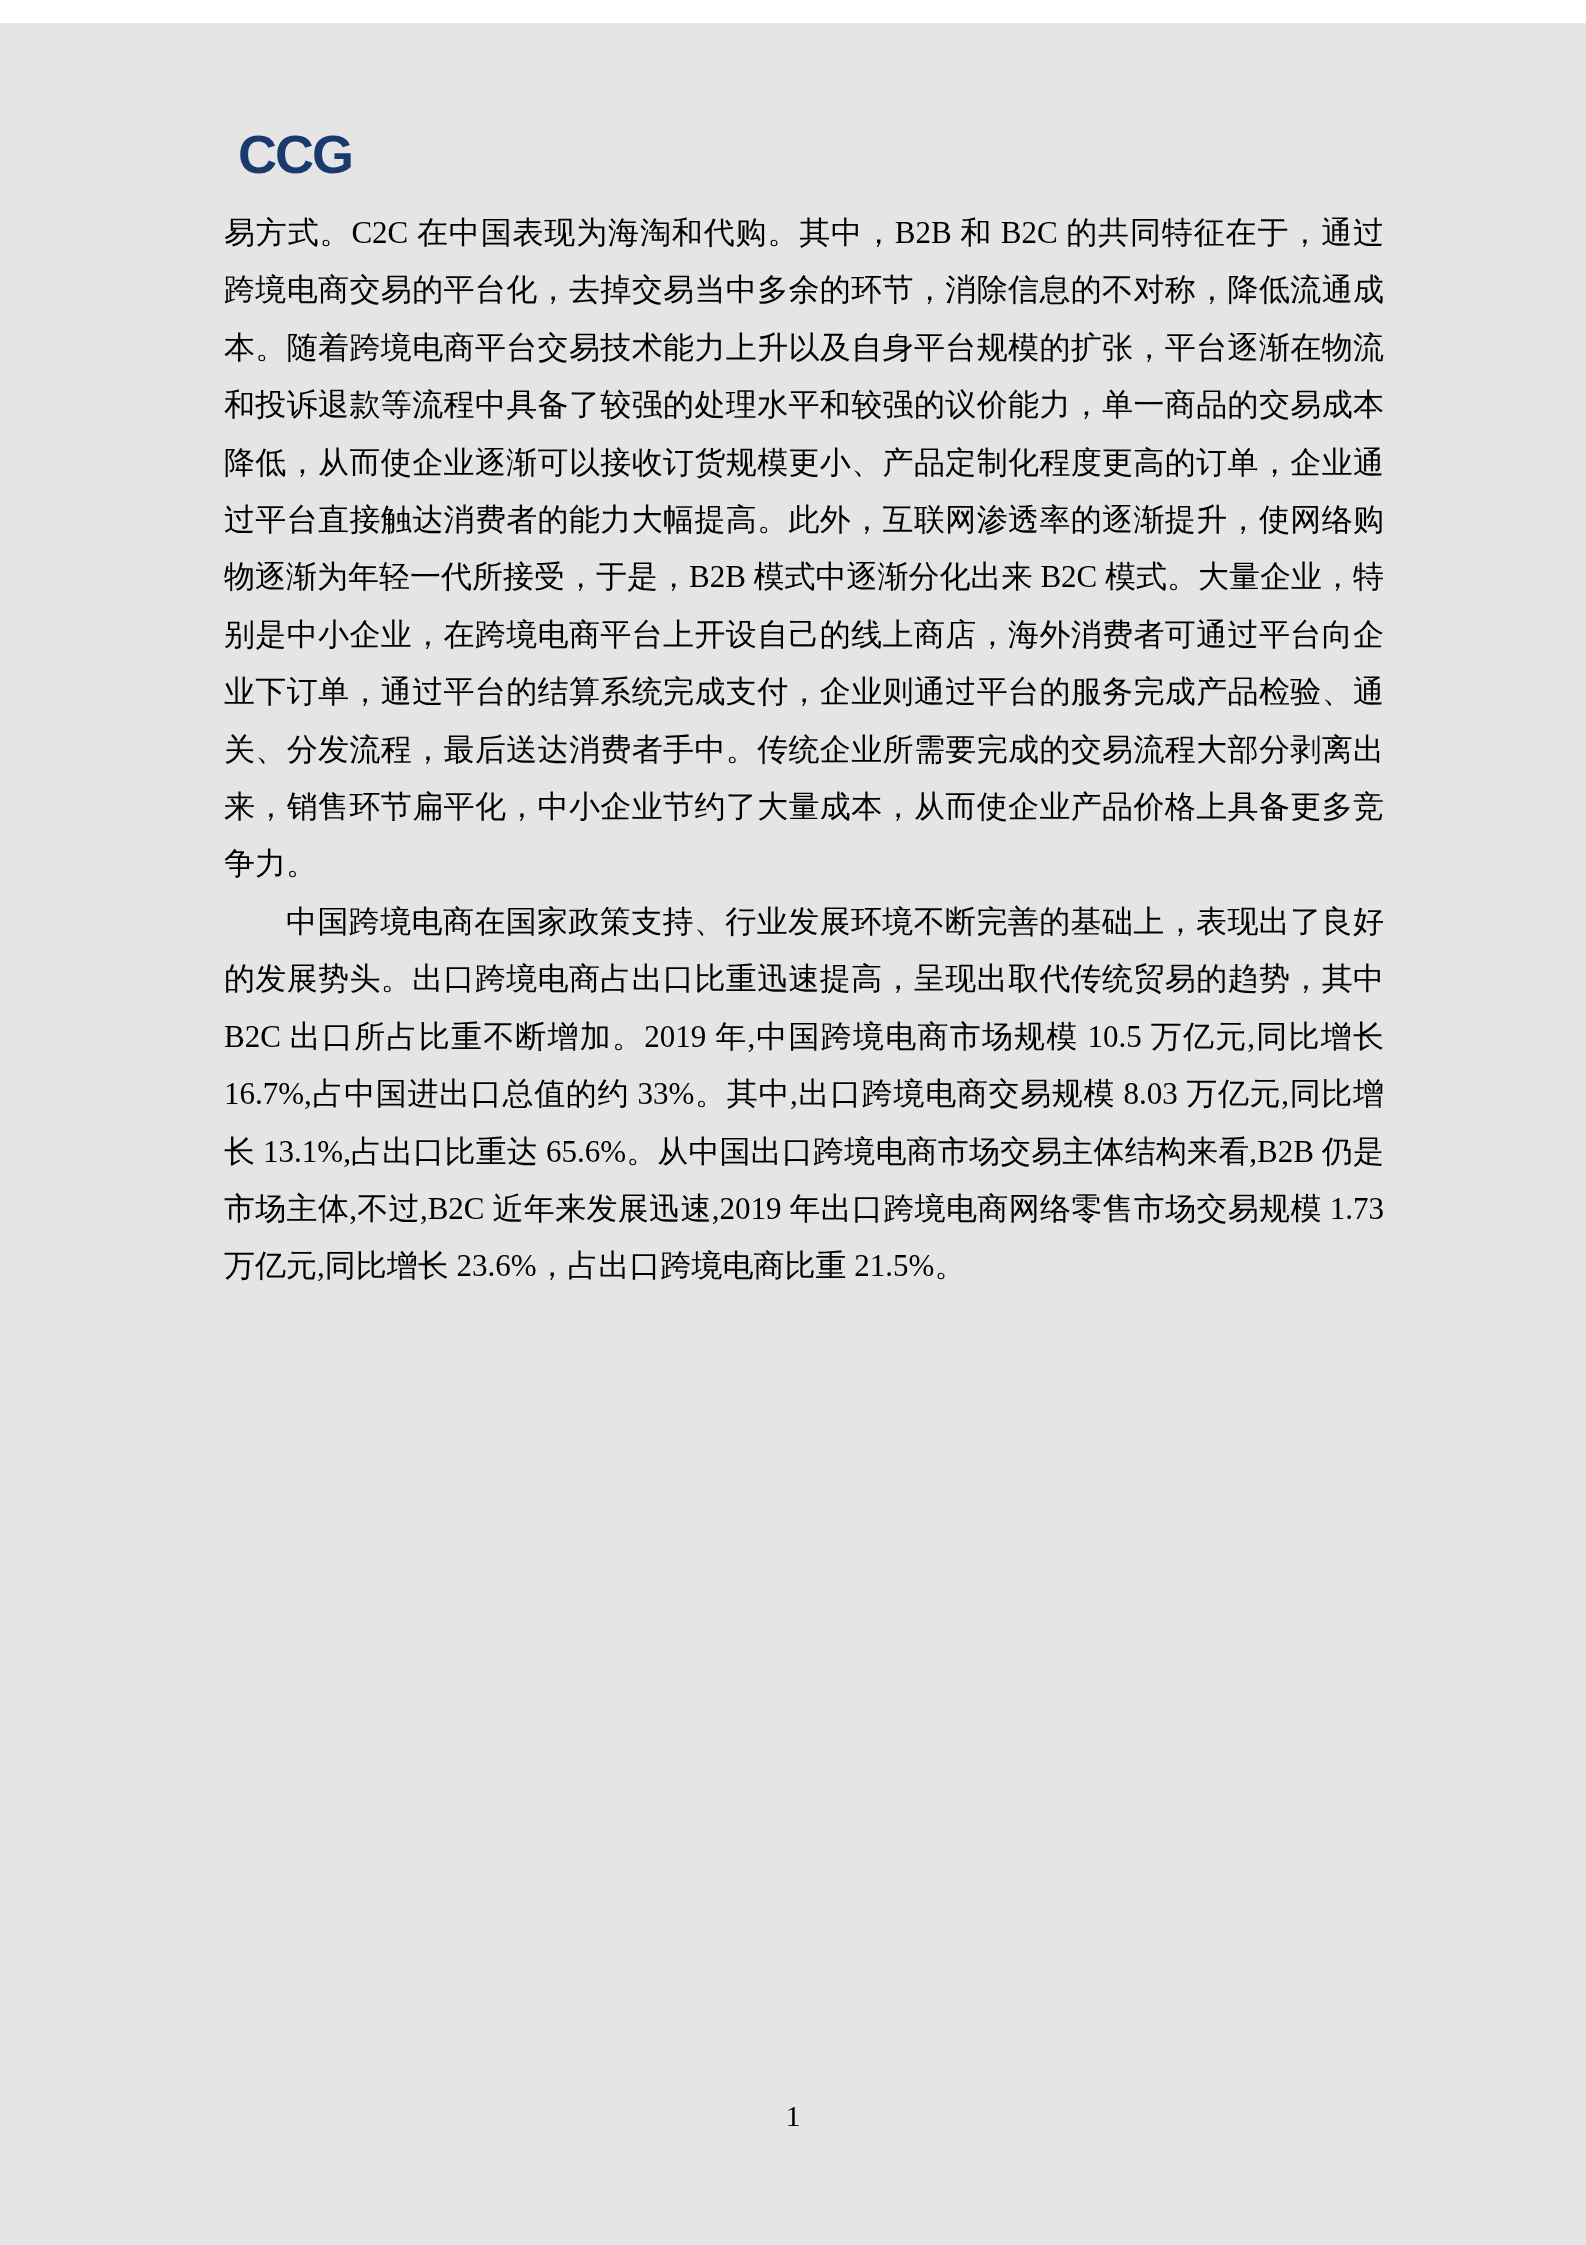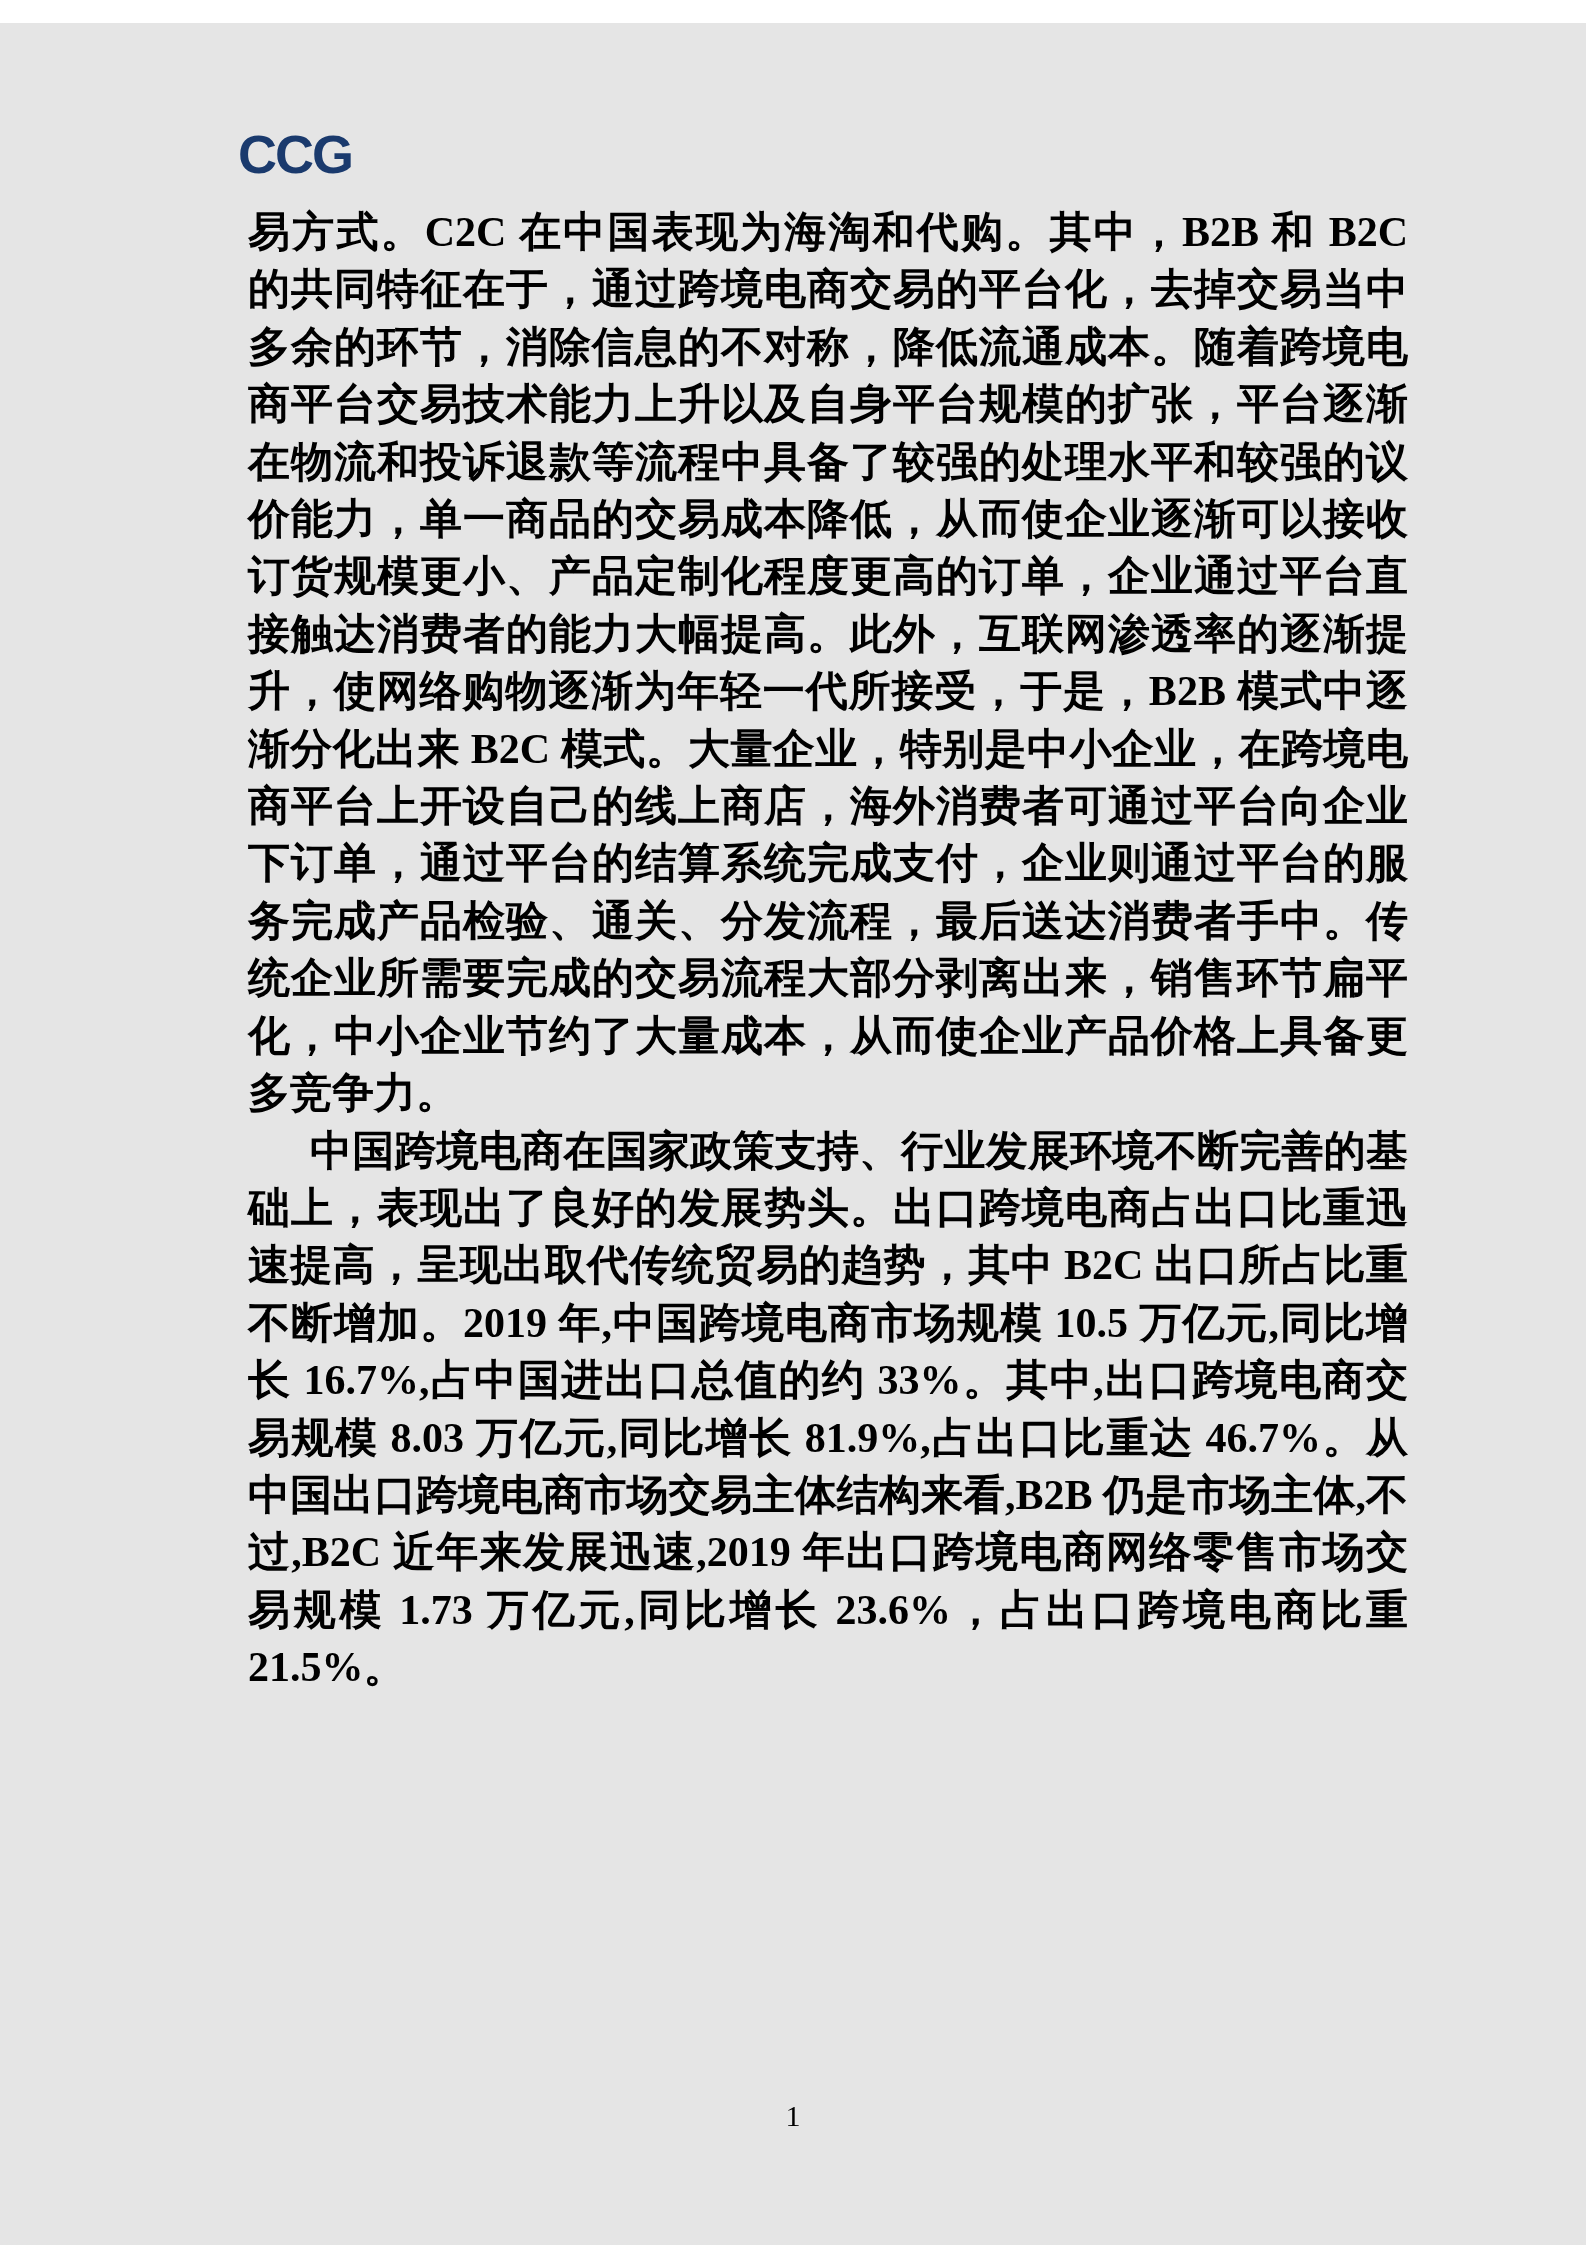--- a/index.html
+++ b/index.html
@@ -23,28 +23,27 @@
     top: 104px;
     font-family: "Liberation Sans", "DejaVu Sans", sans-serif;
     font-weight: 700;
     font-size: 54px;
     line-height: 54px;
     letter-spacing: -2px;
     color: #1a3a6d;
   }
   .content {
     position: absolute;
-    left: 248px;
+    left: 224px;
     top: 181px;
     width: 1160px;
-    font-size: 42px;
+    font-size: 31px;
     line-height: 57.4px;
     text-align: justify;
     text-justify: inter-character;
-    font-weight: bold;
   }
   .content p {
     margin: 0;
     padding: 0;
   }
   .content p.indent {
     text-indent: 62px;
   }
   .page-number {
     position: absolute;
@@ -72,19 +71,19 @@
 </style>
 </head>
 <body>
 
 <div class="page">
 
   <div class="logo">CCG</div>
 
   <div class="content">
     <p>易方式。C2C 在中国表现为海淘和代购。其中，B2B 和 B2C 的共同特征在于，通过跨境电商交易的平台化，去掉交易当中多余的环节，消除信息的不对称，降低流通成本。随着跨境电商平台交易技术能力上升以及自身平台规模的扩张，平台逐渐在物流和投诉退款等流程中具备了较强的处理水平和较强的议价能力，单一商品的交易成本降低，从而使企业逐渐可以接收订货规模更小、产品定制化程度更高的订单，企业通过平台直接触达消费者的能力大幅提高。此外，互联网渗透率的逐渐提升，使网络购物逐渐为年轻一代所接受，于是，B2B 模式中逐渐分化出来 B2C 模式。大量企业，特别是中小企业，在跨境电商平台上开设自己的线上商店，海外消费者可通过平台向企业下订单，通过平台的结算系统完成支付，企业则通过平台的服务完成产品检验、通关、分发流程，最后送达消费者手中。传统企业所需要完成的交易流程大部分剥离出来，销售环节扁平化，中小企业节约了大量成本，从而使企业产品价格上具备更多竞争力。</p>
-    <p class="indent">中国跨境电商在国家政策支持、行业发展环境不断完善的基础上，表现出了良好的发展势头。出口跨境电商占出口比重迅速提高，呈现出取代传统贸易的趋势，其中 B2C 出口所占比重不断增加。2019 年,中国跨境电商市场规模 10.5 万亿元,同比增长 16.7%,占中国进出口总值的约 33%。其中,出口跨境电商交易规模 8.03 万亿元,同比增长 81.9%,占出口比重达 46.7%。从中国出口跨境电商市场交易主体结构来看,B2B 仍是市场主体,不过,B2C 近年来发展迅速,2019 年出口跨境电商网络零售市场交易规模 1.73 万亿元,同比增长 23.6%，占出口跨境电商比重 21.5%。</p>
+    <p class="indent">中国跨境电商在国家政策支持、行业发展环境不断完善的基础上，表现出了良好的发展势头。出口跨境电商占出口比重迅速提高，呈现出取代传统贸易的趋势，其中 B2C 出口所占比重不断增加。2019 年,中国跨境电商市场规模 10.5 万亿元,同比增长 16.7%,占中国进出口总值的约 33%。其中,出口跨境电商交易规模 8.03 万亿元,同比增长 13.1%,占出口比重达 65.6%。从中国出口跨境电商市场交易主体结构来看,B2B 仍是市场主体,不过,B2C 近年来发展迅速,2019 年出口跨境电商网络零售市场交易规模 1.73 万亿元,同比增长 23.6%，占出口跨境电商比重 21.5%。</p>
   </div>
 
   <div class="page-number">1</div>
 
 
 </div>
 
 </body></html>

